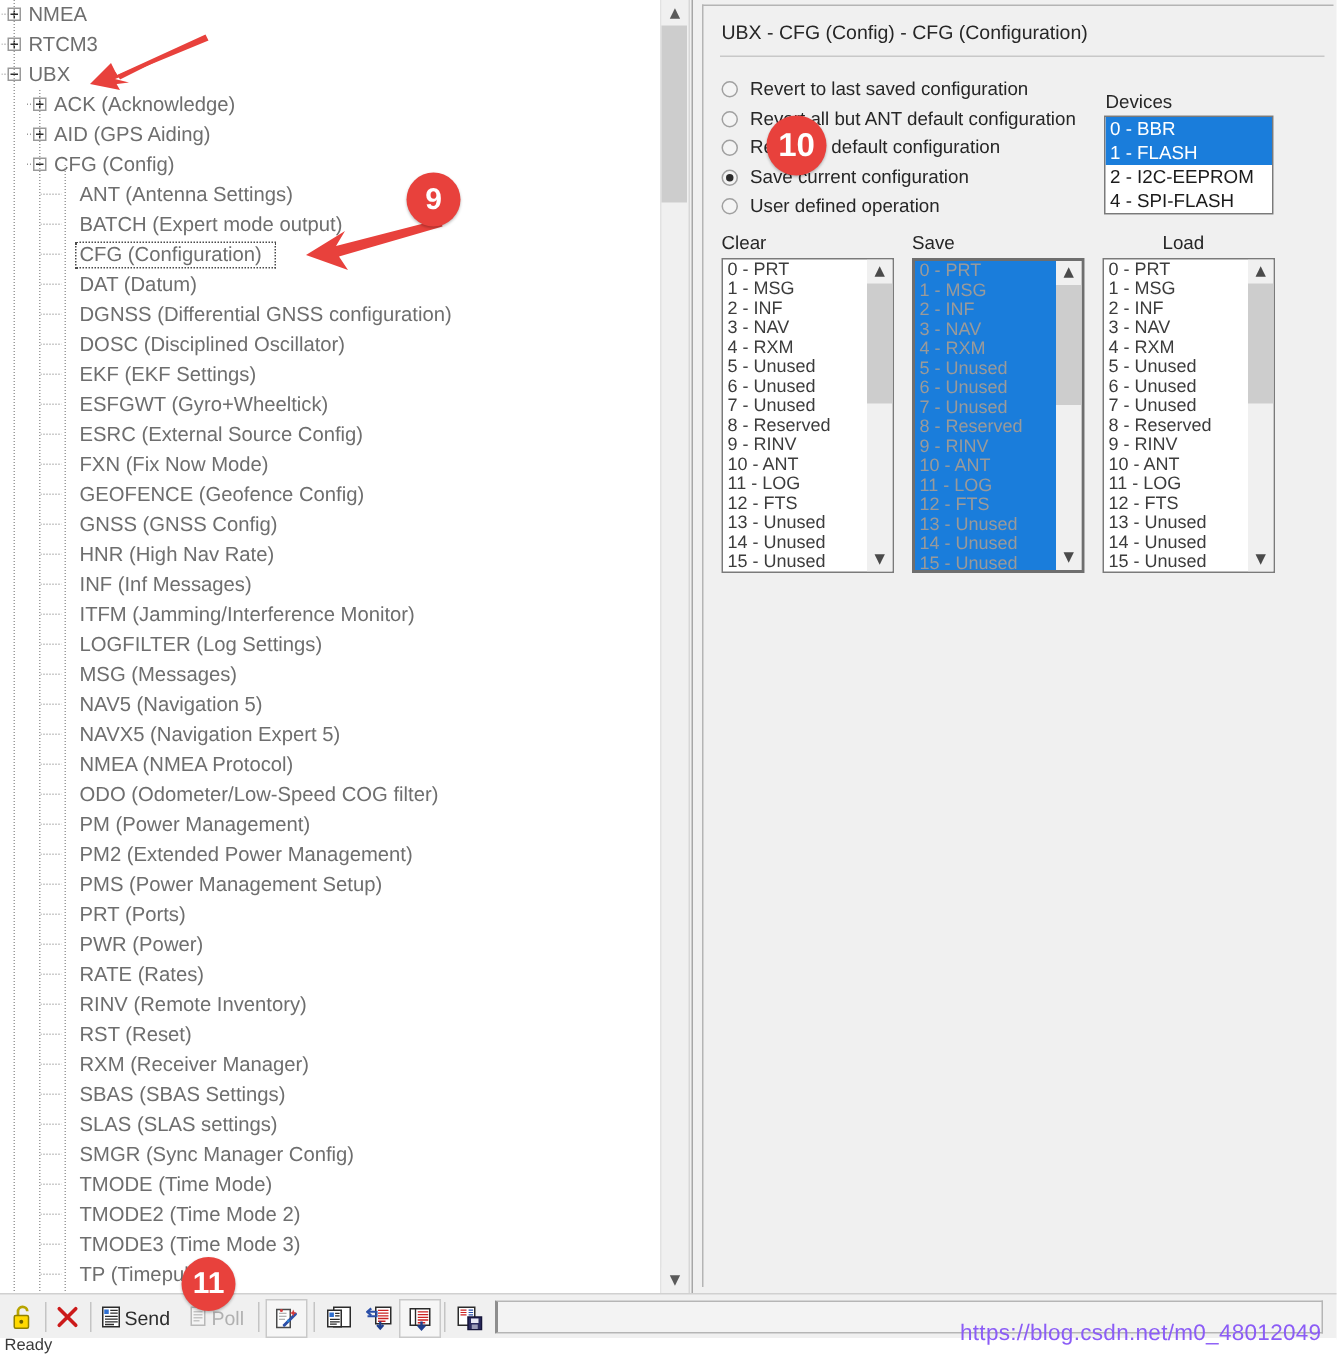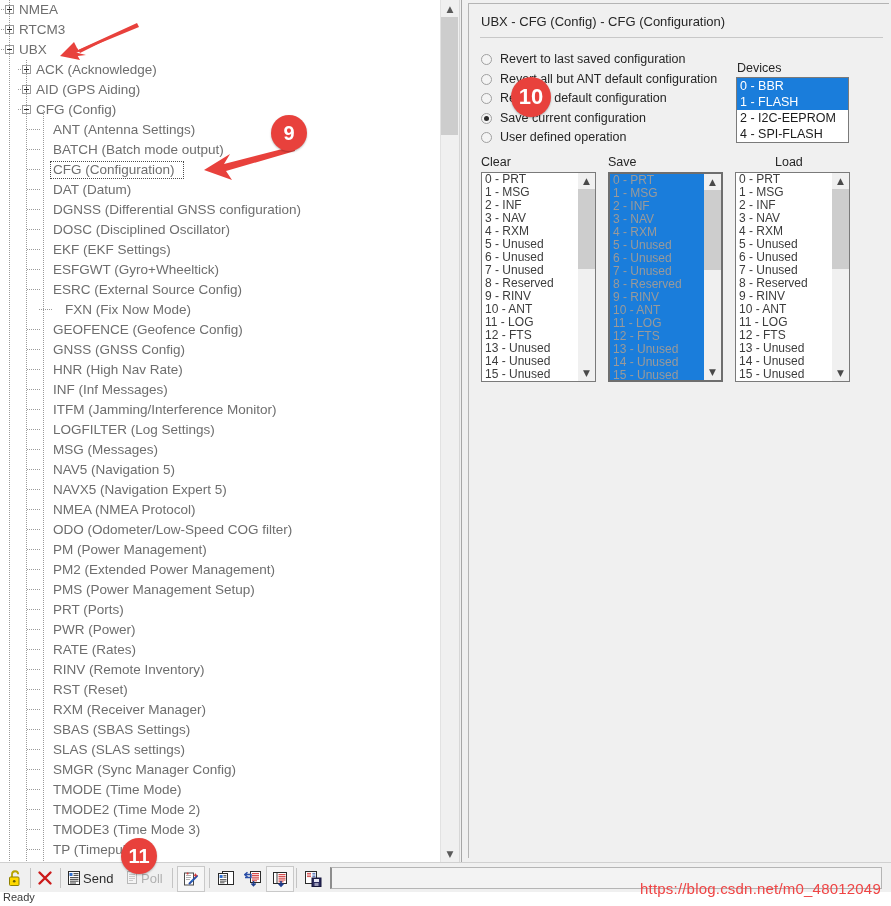--- a/index.html
+++ b/index.html
@@ -138,21 +138,21 @@
   }
 
   
   #statusbar{
     position:absolute;left:0;top:892px;width:891px;height:14px;background:#ffffff;
   }
   #status-text{position:absolute;left:3px;top:-1px;font-size:11px;color:#3a3a3a;}
 
   
   #watermark{
-    position:absolute;left:640px;top:880px;font-size:15px;color:#ef4444;
+    position:absolute;left:640px;top:880px;font-size:15px;color:#8b5cf6;
     font-family:"Liberation Sans",sans-serif;letter-spacing:.2px;white-space:nowrap;
     pointer-events:none;
   }
 
   
   .badge{
     position:absolute;border-radius:50%;background:#e8413c;color:#ffffff;
     display:flex;align-items:center;justify-content:center;
     font-family:"Liberation Sans",sans-serif;font-weight:bold;
     box-shadow:0 1px 2px rgba(0,0,0,.28);
@@ -195,21 +195,21 @@
           <span class="dots" style="left: 18px; width: 6px;"></span>
           <span class="exp" style="left: 22px;"></span>
           <span class="lbl" style="left: 36px;">CFG (Config)</span>
         </li>
         <li class="tnode" style="top: 120px; position: absolute; left: 0px; right: 0px;">
           <span class="dots" style="left: 27px; width: 14px;"></span>
           <span class="lbl" style="left: 53px;">ANT (Antenna Settings)</span>
         </li>
         <li class="tnode" style="top: 140px; position: absolute; left: 0px; right: 0px;">
           <span class="dots" style="left: 27px; width: 14px;"></span>
-          <span class="lbl" style="left: 53px;">BATCH (Batch mode output)</span>
+          <span class="lbl" style="left: 53px;">BATCH (Expert mode output)</span>
         </li>
         <li class="tnode" style="top: 160px; position: absolute; left: 0px; right: 0px;">
           <span class="dots" style="left: 27px; width: 14px;"></span>
           <span class="lbl" style="left: 53px;">CFG (Configuration)</span>
           <span class="sel-box" style="left: 50px; width: 134.45px;"></span>
         </li>
         <li class="tnode" style="top: 180px; position: absolute; left: 0px; right: 0px;">
           <span class="dots" style="left: 27px; width: 14px;"></span>
           <span class="lbl" style="left: 53px;">DAT (Datum)</span>
         </li>
@@ -226,21 +226,21 @@
           <span class="lbl" style="left: 53px;">EKF (EKF Settings)</span>
         </li>
         <li class="tnode" style="top: 260px; position: absolute; left: 0px; right: 0px;">
           <span class="dots" style="left: 27px; width: 14px;"></span>
           <span class="lbl" style="left: 53px;">ESFGWT (Gyro+Wheeltick)</span>
         </li>
         <li class="tnode" style="top: 280px; position: absolute; left: 0px; right: 0px;">
           <span class="dots" style="left: 27px; width: 14px;"></span>
           <span class="lbl" style="left: 53px;">ESRC (External Source Config)</span>
         </li>
-        <li class="tnode" style="top: 300px; position: absolute; left: 12px; right: 0px;">
+        <li class="tnode" style="top: 300px; position: absolute; left: 0px; right: 0px;">
           <span class="dots" style="left: 27px; width: 14px;"></span>
           <span class="lbl" style="left: 53px;">FXN (Fix Now Mode)</span>
         </li>
         <li class="tnode" style="top: 320px; position: absolute; left: 0px; right: 0px;">
           <span class="dots" style="left: 27px; width: 14px;"></span>
           <span class="lbl" style="left: 53px;">GEOFENCE (Geofence Config)</span>
         </li>
         <li class="tnode" style="top: 340px; position: absolute; left: 0px; right: 0px; padding-left: 47px;">
           <span class="dots" style="left: 27px; width: 14px;"></span>
           <span class="lbl" style="left: 53px;">GNSS (GNSS Config)</span>

